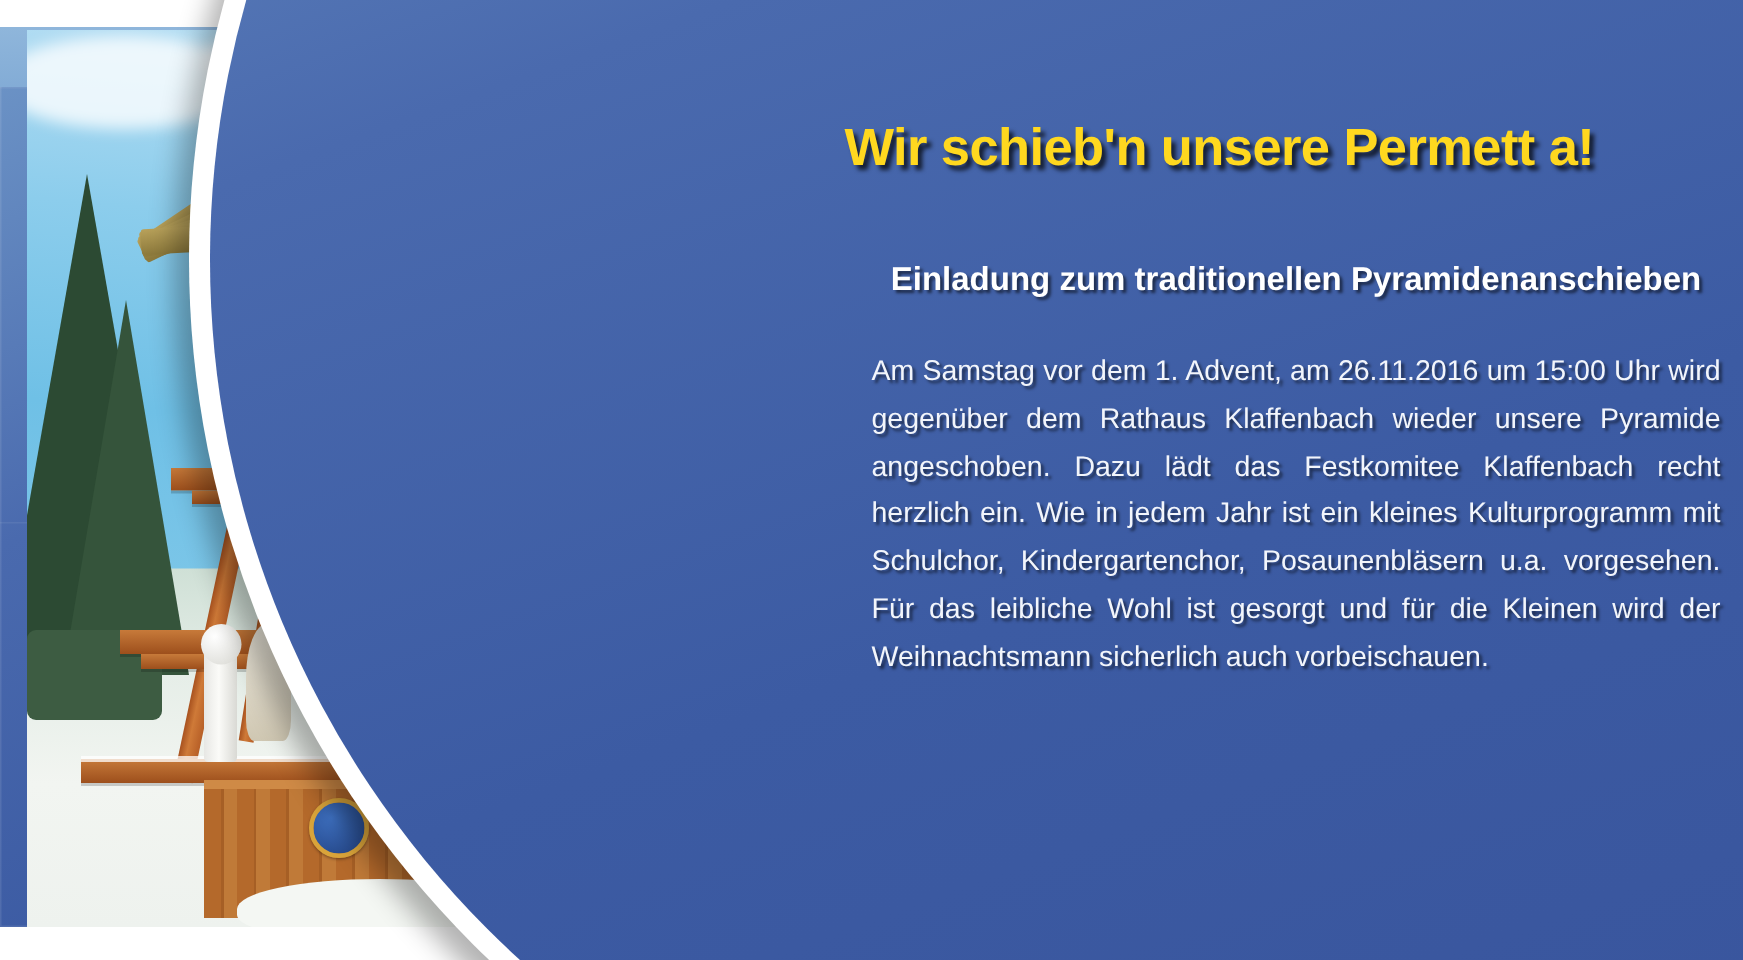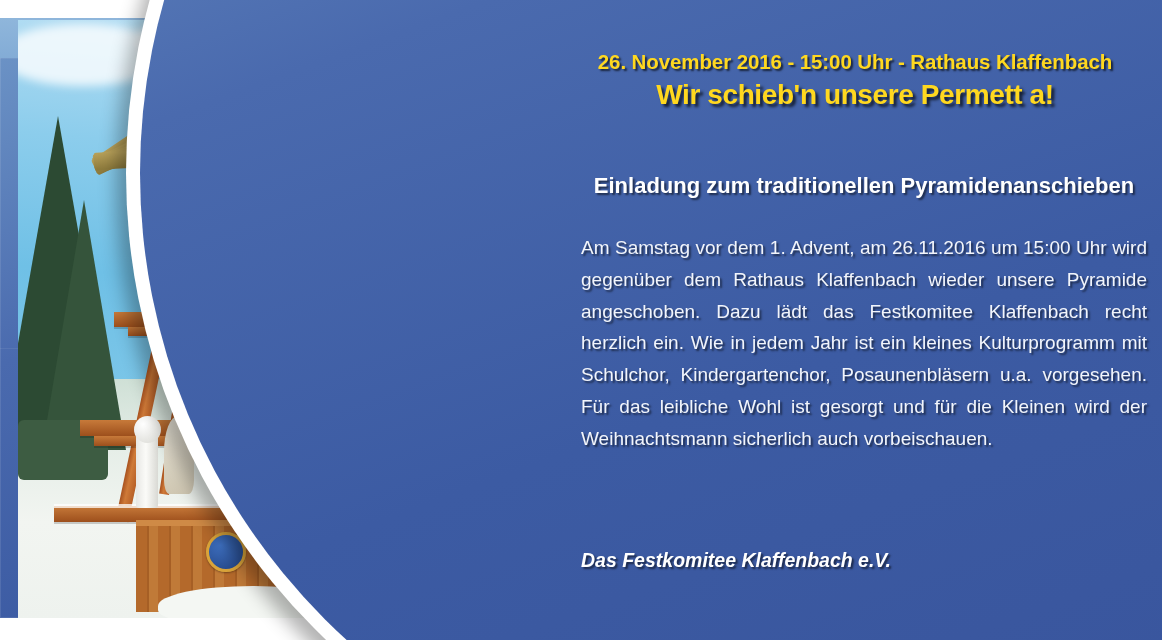--- a/index.html
+++ b/index.html
@@ -77,22 +77,22 @@
     border-radius:50%;background:#ffffff;
     box-shadow:-10px 10px 18px rgba(0,0,0,.30);}
   .curve-inner{position:absolute;left:140px;top:-458px;width:1262px;height:1262px;
     border-radius:50%;background:linear-gradient(160deg,#6f97c8 0%,#4a6aae 34%,#3c5ba3 62%,#38539b 100%);}
 
   
   .text-col{position:absolute;left:563px;top:0;width:584px;height:640px;}
   .kicker{position:absolute;left:0;top:50px;width:584px;text-align:center;
     font-size:20.5px;font-weight:bold;color:#ffd81f;letter-spacing:-.1px;
     text-shadow:2px 2px 2px rgba(0,0,0,.65);}
-  .headline{position:absolute;left:0;top:79px;width:584px;text-align:center;
-    font-size:28px;font-weight:bold;color:#ffd81f;letter-spacing:-.4px;
+  .headline{position:absolute;left:0;top:79px;width:584px;text-align:left;
+    font-size:35px;font-weight:bold;color:#ffd81f;letter-spacing:-.4px;
     text-shadow:3px 3px 3px rgba(0,0,0,.70);}
   .subhead{position:absolute;left:18px;top:173px;width:566px;text-align:center;
     font-size:22px;font-weight:bold;color:#ffffff;
     text-shadow:2px 2px 2px rgba(0,0,0,.55);}
   .body-copy{position:absolute;left:18px;top:232px;width:566px;
     font-size:19px;line-height:31.8px;color:#f2f5fb;text-align:justify;
     text-shadow:2px 2px 2px rgba(0,0,0,.55);}
   .body-copy p{margin:0;}
   .signature{position:absolute;left:18px;top:549px;width:566px;
     font-size:19.5px;font-weight:bold;font-style:italic;color:#ffffff;
@@ -249,22 +249,20 @@
         <div class="snowmound" style="left:140px;top:566px;width:190px;height:40px;"></div>
         <div class="snowmound" style="left:300px;top:572px;width:160px;height:34px;"></div>
       </div>
     </div>
   </div>
 
   <div class="curve"></div>
   <div class="curve-inner"></div>
 
   <div class="text-col">
-    <div class="kicker">26. November 2016 - 15:00 Uhr - Rathaus Klaffenbach</div>
     <div class="headline">Wir schieb'n unsere Permett a!</div>
     <div class="subhead">Einladung zum traditionellen Pyramidenanschieben</div>
     <div class="body-copy">
       <p>Am Samstag vor dem 1. Advent, am 26.11.2016 um 15:00 Uhr wird gegenüber dem Rathaus Klaffenbach wieder unsere Pyramide angeschoben. Dazu lädt das Festkomitee Klaffenbach recht herzlich ein. Wie in jedem Jahr ist ein kleines Kulturprogramm mit Schulchor, Kindergartenchor, Posaunenbläsern u.a. vorgesehen. Für das leibliche Wohl ist gesorgt und für die Kleinen wird der Weihnachtsmann sicherlich auch vorbeischauen.</p>
     </div>
-    <div class="signature">Das Festkomitee Klaffenbach e.V.</div>
   </div>
 
 </div>
 
 </body></html>

